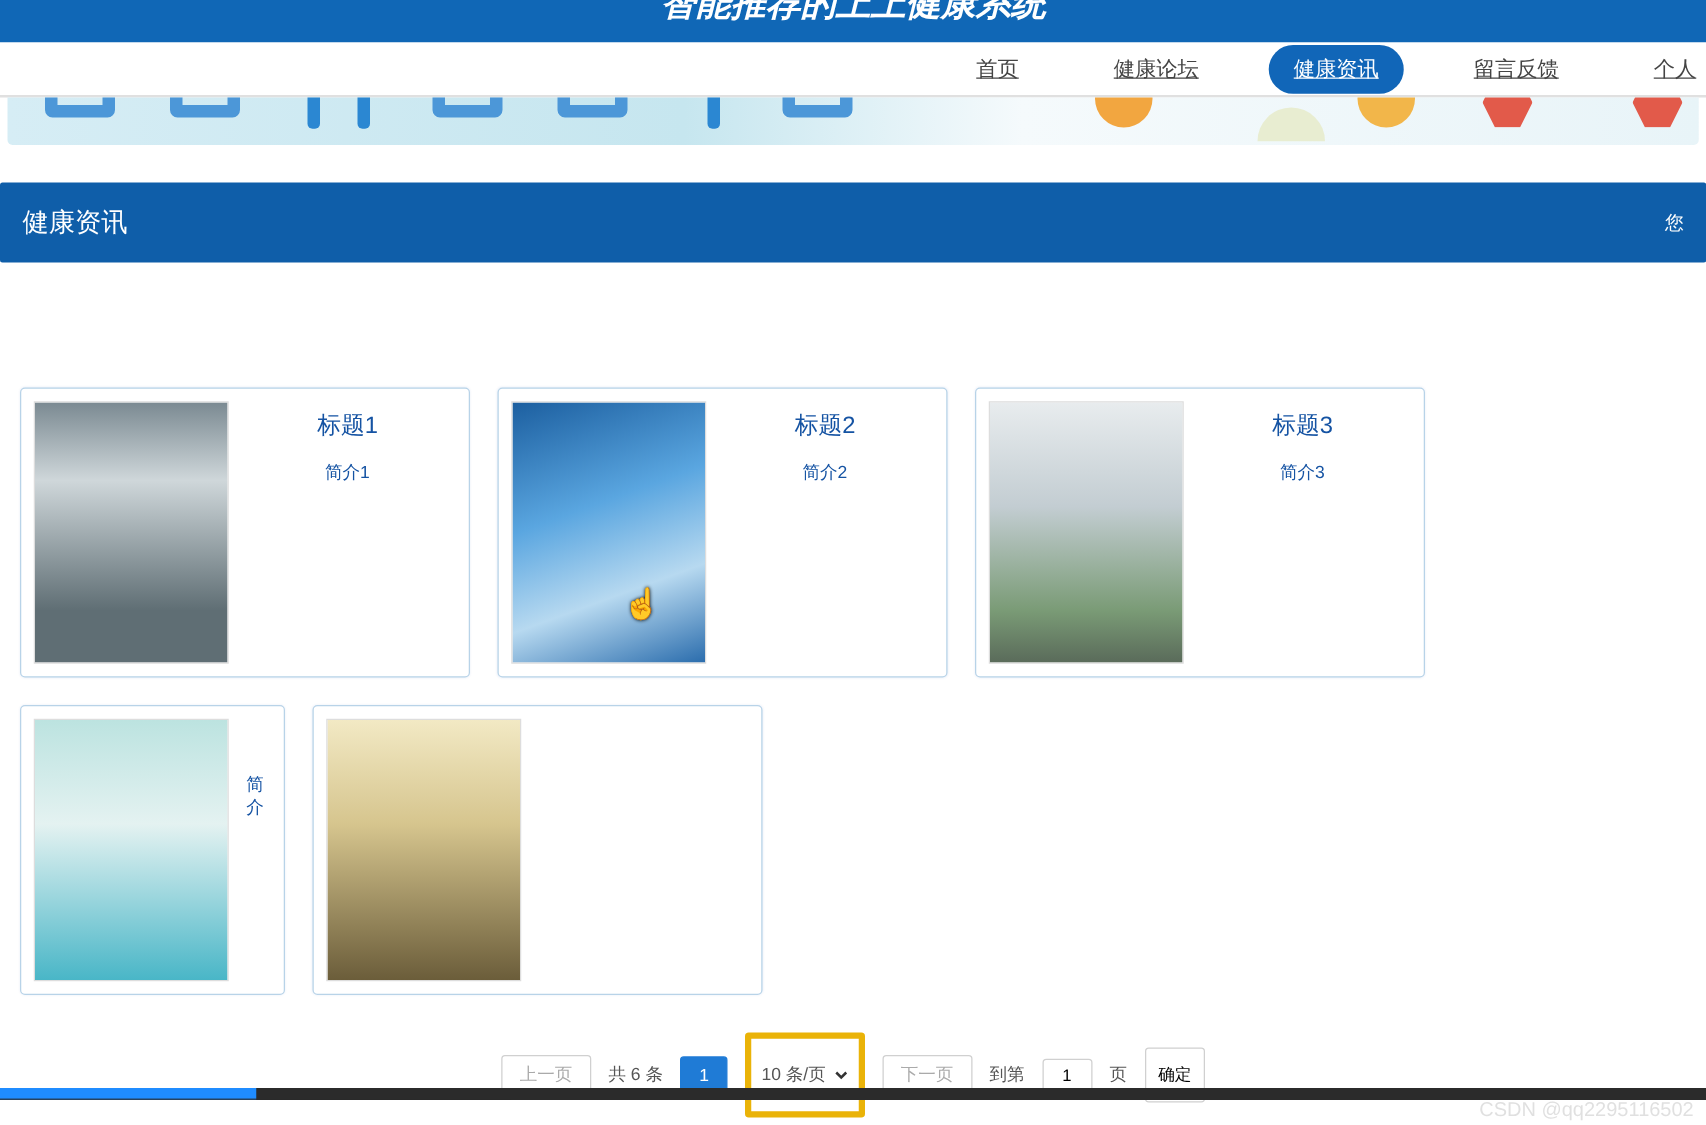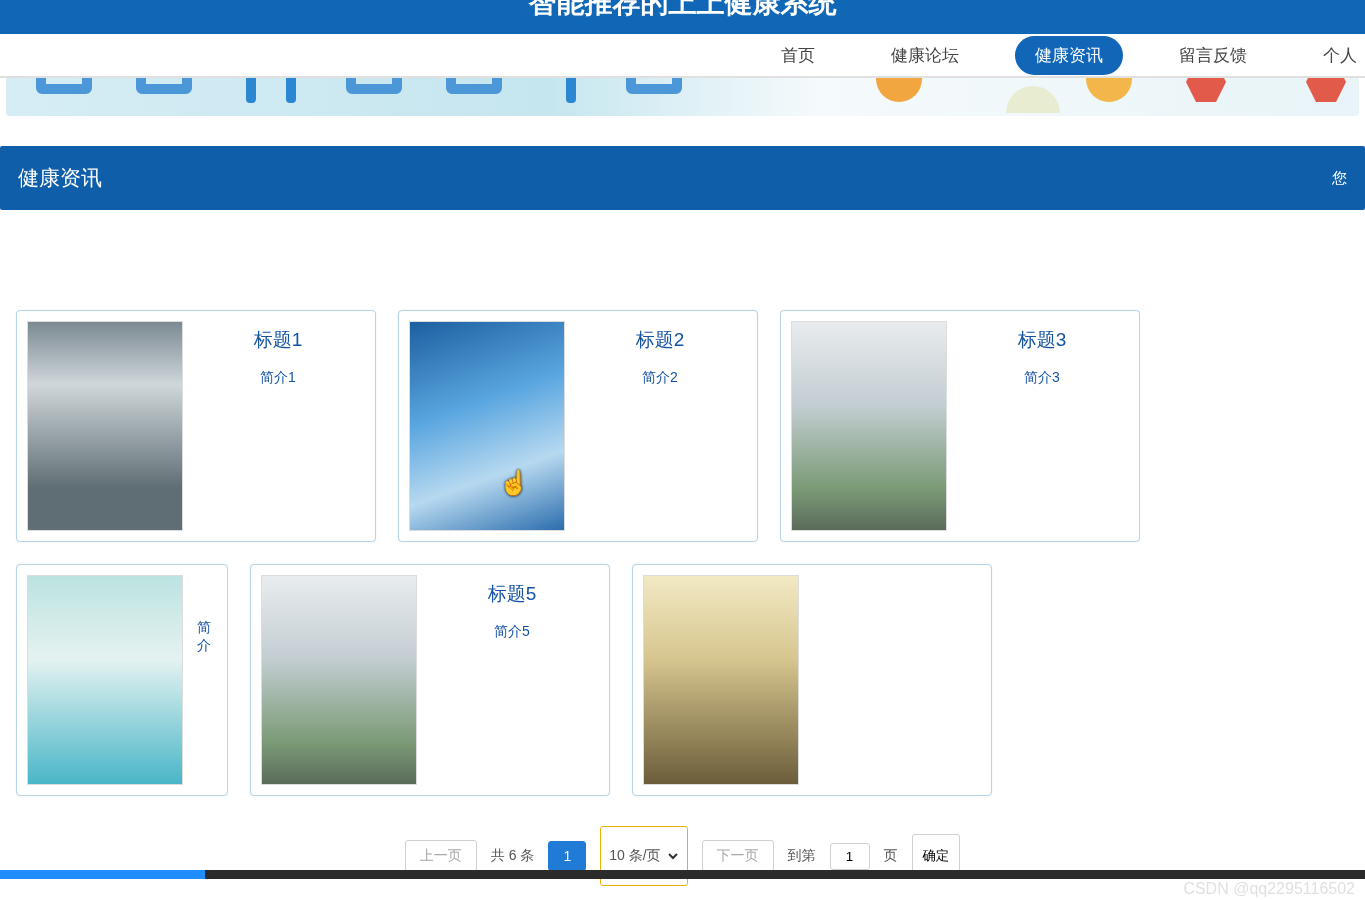--- a/index.html
+++ b/index.html
@@ -9,40 +9,42 @@
   background: #1067b6;
   color: #fff;
   text-align: center;
   height: 34px;
   overflow: hidden;
   font-size: 28px;
   font-weight: bold;
   display: flex;
   align-items: flex-start;
   justify-content: center;
+  font-style: italic;
 }
 .top-banner span { position: relative; top: -16px; }
 
 .nav-bar {
   background: #fff;
   border-bottom: 2px solid #e0e0e0;
   height: 44px;
   display: flex;
   align-items: center;
   justify-content: flex-end;
   padding-right: 0;
   position: relative;
 }
 .nav-item {
   color: #444;
   font-size: 17px;
   padding: 8px 20px;
   margin: 0 18px;
   cursor: pointer;
   border-radius: 20px;
+  text-decoration: underline;
 }
 .nav-item.active {
   background: #1166b8;
   color: #fff;
   font-weight: 500;
 }
 .nav-item.cut { margin-right: -12px; }
 
 .hero-strip {
   height: 38px;
@@ -128,21 +130,21 @@
   font-size: 14px;
 }
 .pg-num {
   background: #1f7bd6;
   color: #fff;
   border: 1px solid #1f7bd6;
   padding: 6px 14px;
   border-radius: 3px;
 }
 .pg-select {
-  border: 1px solid #eab308;
+  border: 5px solid #eab308;
   padding: 20px 8px;
   border-radius: 3px;
   display: inline-flex;
   align-items: center;
   gap: 6px;
   background:#fff;
   text-align:right;
 }
 .pg-input { width: 40px; border:1px solid #d0d0d0; padding:5px; text-align:center; border-radius:3px;}
 .pg-ok { border:1px solid #d0d0d0; padding:12px 10px; border-radius:3px; background:#fff; }
@@ -208,27 +210,20 @@
     <div class="card-body">
       <div class="card-title">标题3</div>
       <div class="card-desc">简介3</div>
     </div>
   </div>
   <div class="card partial">
     <div class="card-img thumb4"></div>
     <div class="card-body">
       <div class="card-title" style="visibility:hidden">.</div>
       <div class="card-desc">简介</div>
-    </div>
-  </div>
-  <div class="card">
-    <div class="card-img thumb5"></div>
-    <div class="card-body">
-      <div class="card-title">标题5</div>
-      <div class="card-desc">简介5</div>
     </div>
   </div>
   <div class="card">
     <div class="card-img thumb6"></div>
   </div>
 </div>
 
 <div class="pager">
   <button class="pg-btn">上一页</button>
   <span>共 6 条</span>

